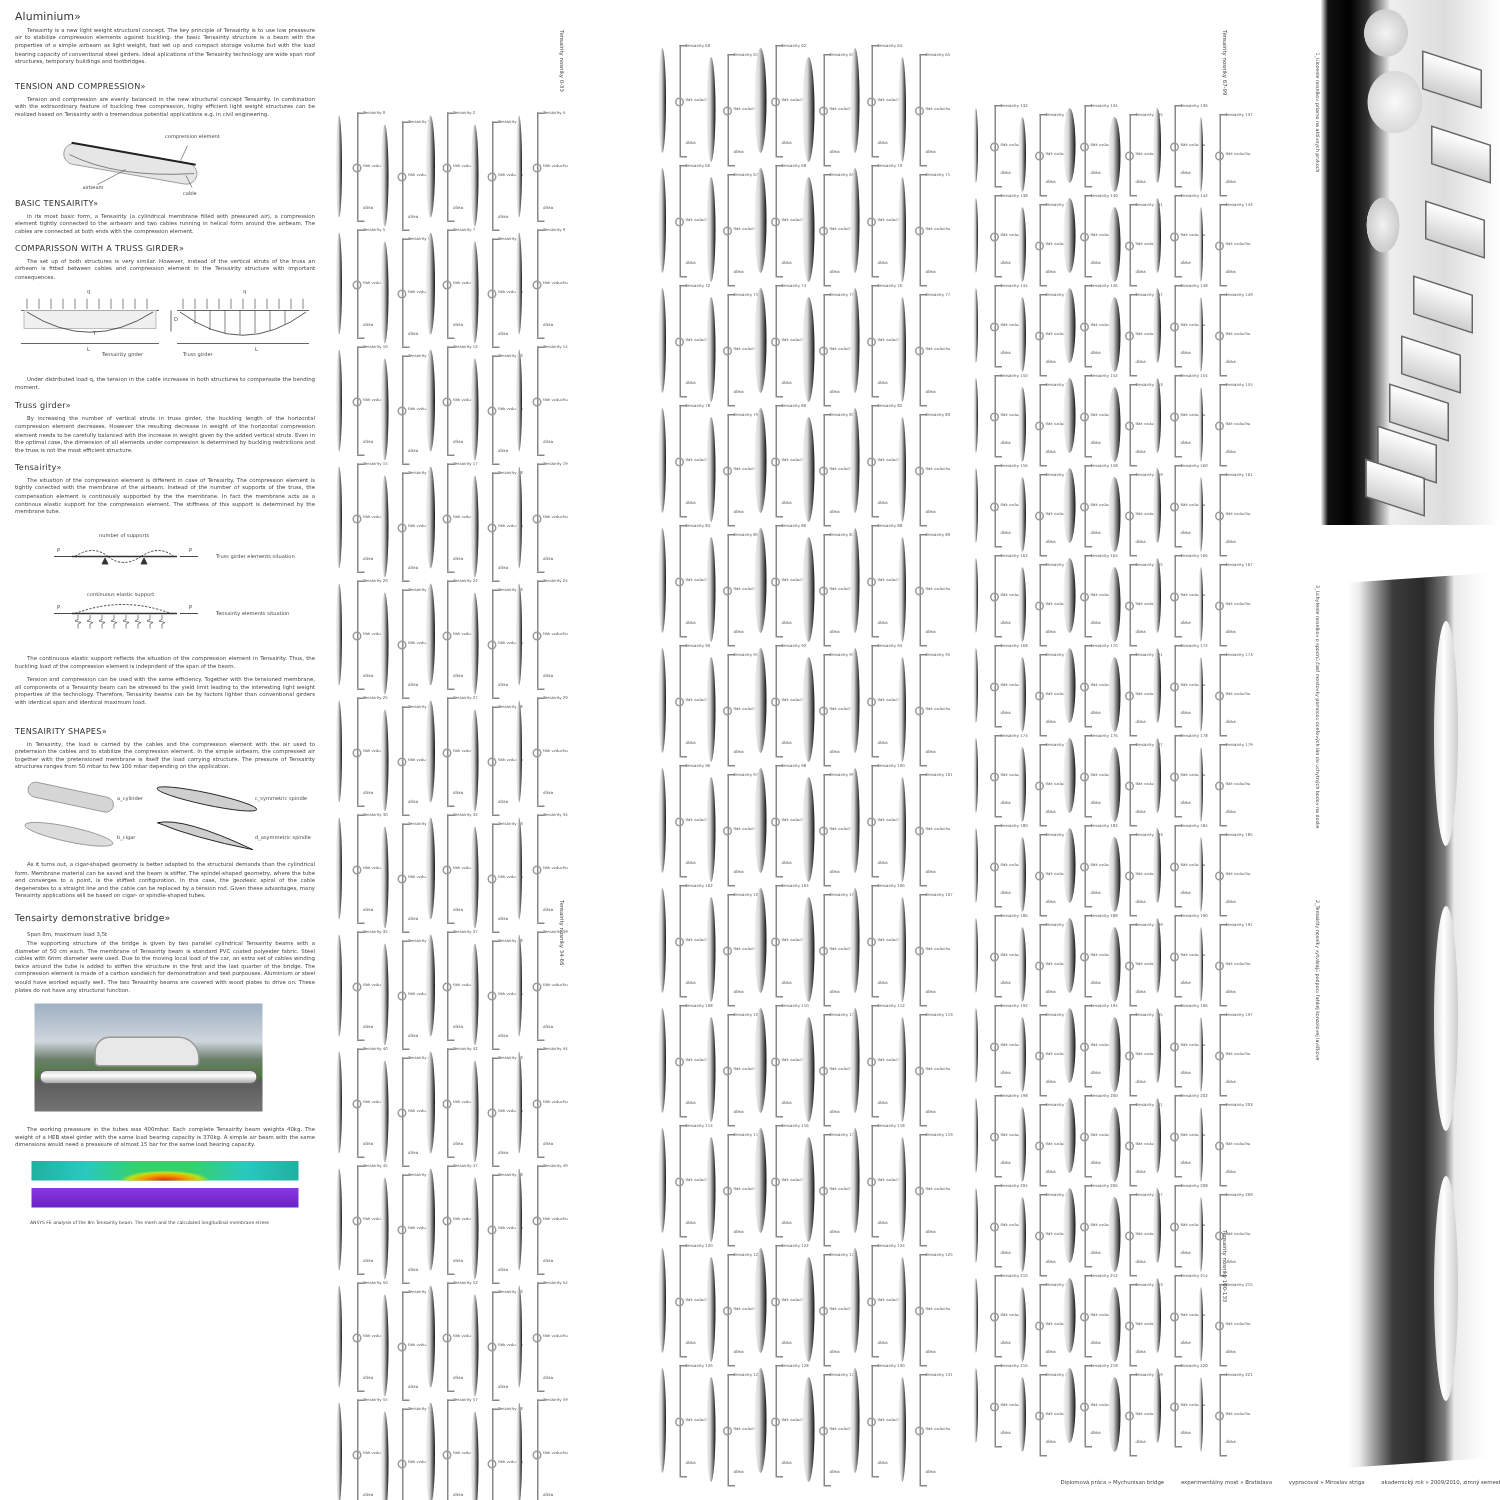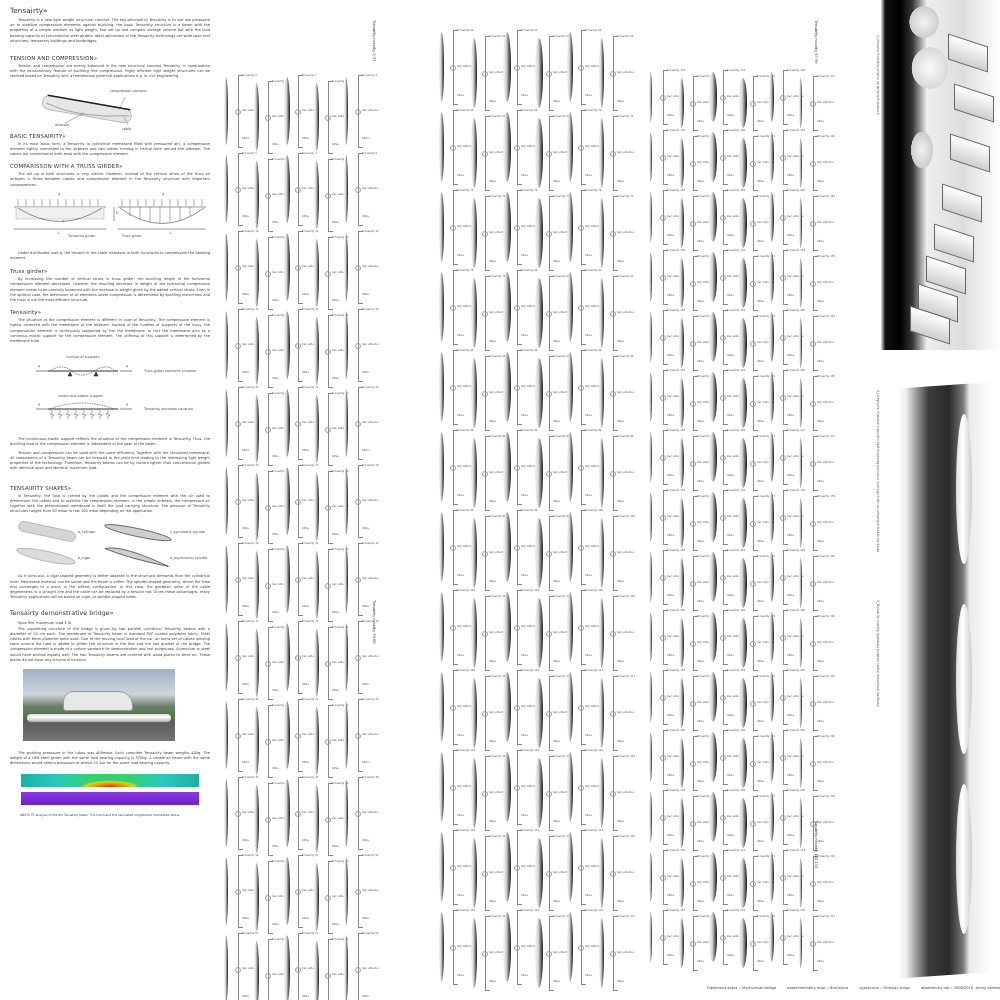--- a/index.html
+++ b/index.html
@@ -52,21 +52,21 @@
   .stress { height: 13px; margin: 0 auto 5px auto; width: 178px; }
   .photo { width: 152px; height: 72px; margin: 6px auto 10px 13px; position: relative; overflow: hidden;
     background: linear-gradient(180deg, #9eb0c3 0%, #cfd6dd 35%, #6a7e6a 52%, #4b7a3a 68%, #5b5b5b 72%, #747474 100%); }
   .photo .car { position: absolute; left: 40px; top: 22px; width: 70px; height: 20px; background: #e8e8e8; border-radius: 10px 14px 3px 3px; border: 0.6px solid #999; }
   .photo .tube { position: absolute; left: 3px; top: 44px; width: 146px; height: 10px; border-radius: 5px; background: linear-gradient(180deg,#ddd,#fff 40%,#aaa); border: 0.6px solid #666; }
 </style>
 </head>
 <body>
 
 <div class="textcol">
-  <div class="h1">Tensairty»</div>
+  <div class="h1">Aluminium»</div>
   <div class="p">Tensairity is a new light weight structural concept. The key principle of Tensairity is to use low preassure air to stabilize compression elements against buckling. the basic Tensairity structure is a beam with the properties of a simple airbeam as light weight, fast set up and compact storage volume but with the load bearing capacity of conventional steel girders. Ideal aplications of the Tensairity technology are wide span roof structures, temporary buildings and footbridges.</div>
   <div class="gap"></div>
 
   <div class="h2">TENSION AND COMPRESSION»</div>
   <div class="p">Tension and compression are evenly balanced in the new structural concept Tensairity. In combination with the extraordinary feature of buckling free compression, highy efficient light weight structures can be realized based on Tensairity with a tremendous potential applications e.g. in civil engineering.</div>
 
   <div class="fig" style="height:50px;">
     <svg width="200" height="50">
       <g transform="rotate(10 70 25)">
         <rect x="32" y="18" width="90" height="14" rx="7" fill="#e6e6e6" stroke="#999" stroke-width="0.6"></rect>

